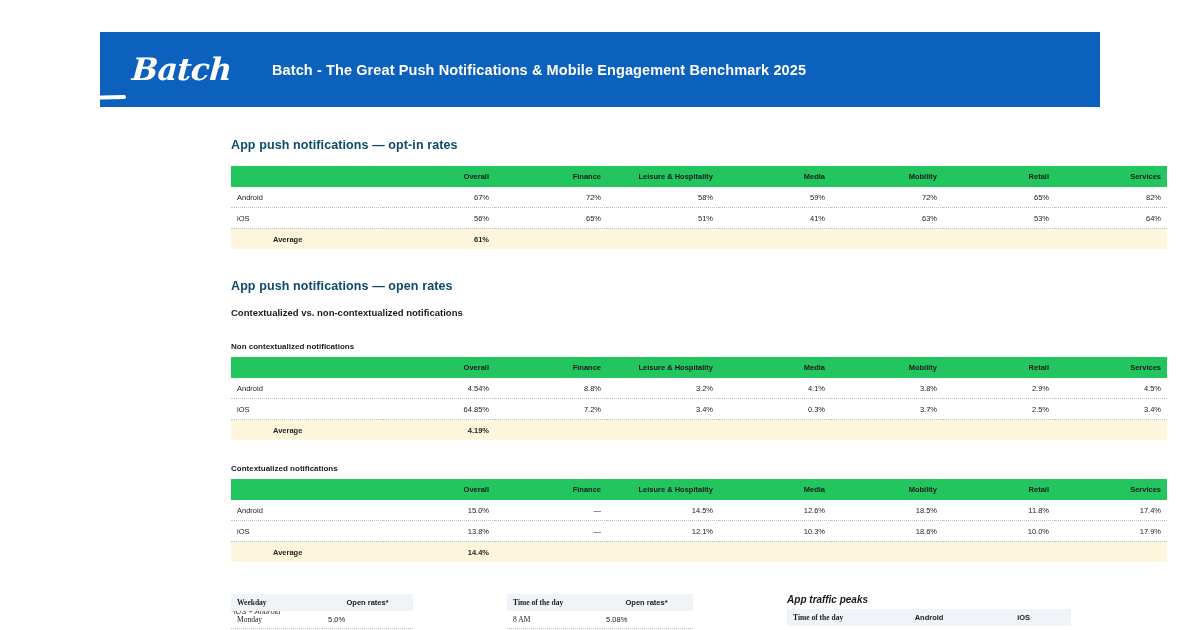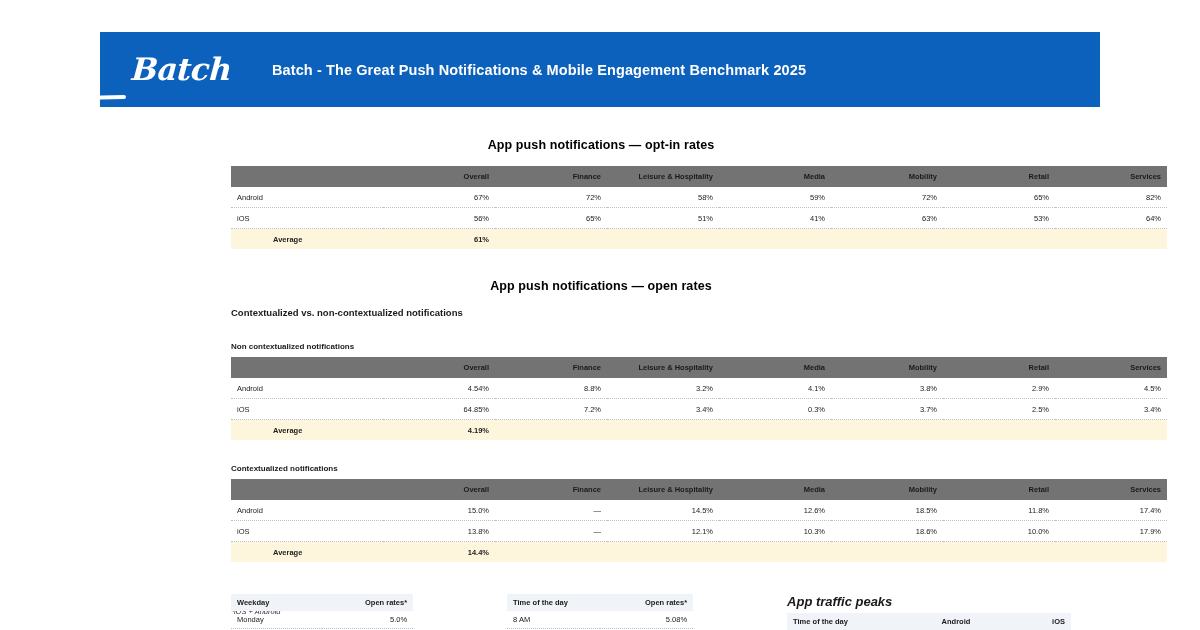--- a/index.html
+++ b/index.html
@@ -73,26 +73,25 @@
   }
 
   
   .content {
     position: absolute;
     left: 231px;
     top: 138px;
     width: 740px;
   }
   .section-title {
-    color: #000000;
+    color: #0c4a6e;
     font-size: 12.5px;
     font-weight: bold;
     margin: 0 0 14px 0;
     letter-spacing: 0.1px;
-    text-align: center;
   }
   .sub-title {
     font-size: 9.5px;
     font-weight: bold;
     color: #1a1a1a;
     margin: 0 0 12px 0;
   }
   .mini-title {
     font-size: 8px;
     font-weight: bold;
@@ -114,21 +113,21 @@
   table.t th, table.t td {
     font-size: 7.5px;
     padding: 4px 6px;
     text-align: right;
     white-space: nowrap;
   }
   table.t th:first-child, table.t td:first-child {
     text-align: left;
   }
   table.t thead th {
-    background: #737373;
+    background: #22c55e;
     font-weight: bold;
     color: #1a1a1a;
     height: 13px;
   }
   table.t tbody td {
     border-bottom: 1px dotted #b9c0c8;
     color: #222;
     height: 12px;
   }
   table.t tbody tr.avg td {
@@ -154,35 +153,35 @@
   .st-2 { width: 190px; margin-left: 94px; }
   .st-3 { width: 290px; margin-left: 94px; }
   table.st {
     border-collapse: collapse;
     table-layout: fixed;
     width: 100%;
   }
   table.st th, table.st td {
     font-size: 7.5px;
     padding: 4px 6px;
-    text-align: right;
     white-space: nowrap;
   }
   table.st th:first-child, table.st td:first-child {
     text-align: left;
+    font-family: Liberation Serif, serif;
   }
   table.st thead th {
     background: #f0f3f7;
     font-weight: bold;
   }
   table.st tbody td {
     border-bottom: 1px dotted #b9c0c8;
   }
   .st-caption {
-    font-size: 13px;
+    font-size: 10px;
     font-style: italic;
     font-weight: bold;
     margin: 0 0 4px 0;
   }
   .spacer-12 { height: 12px; }
   .spacer-24 { height: 24px; }
   .spacer-30 { height: 30px; }
 </style>
 </head>
 <body>

